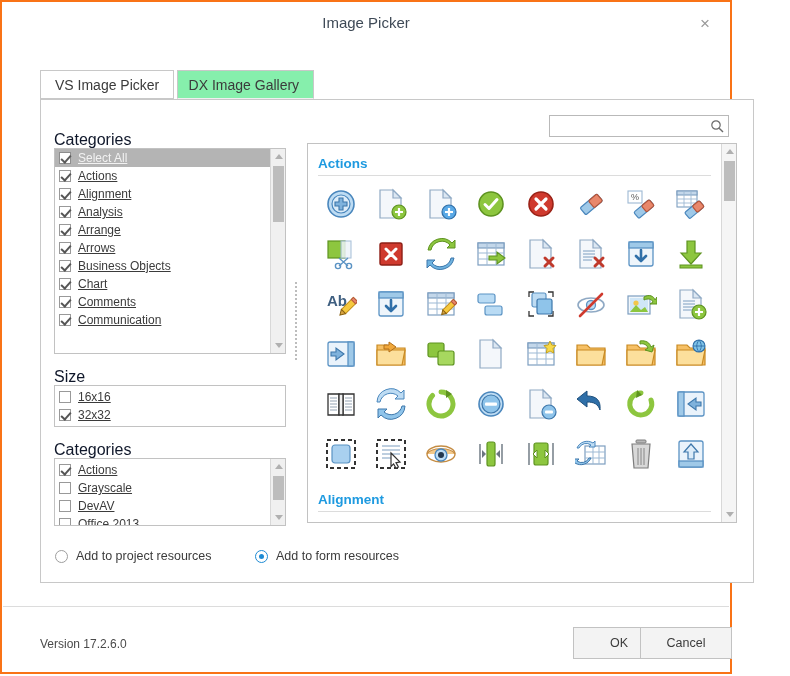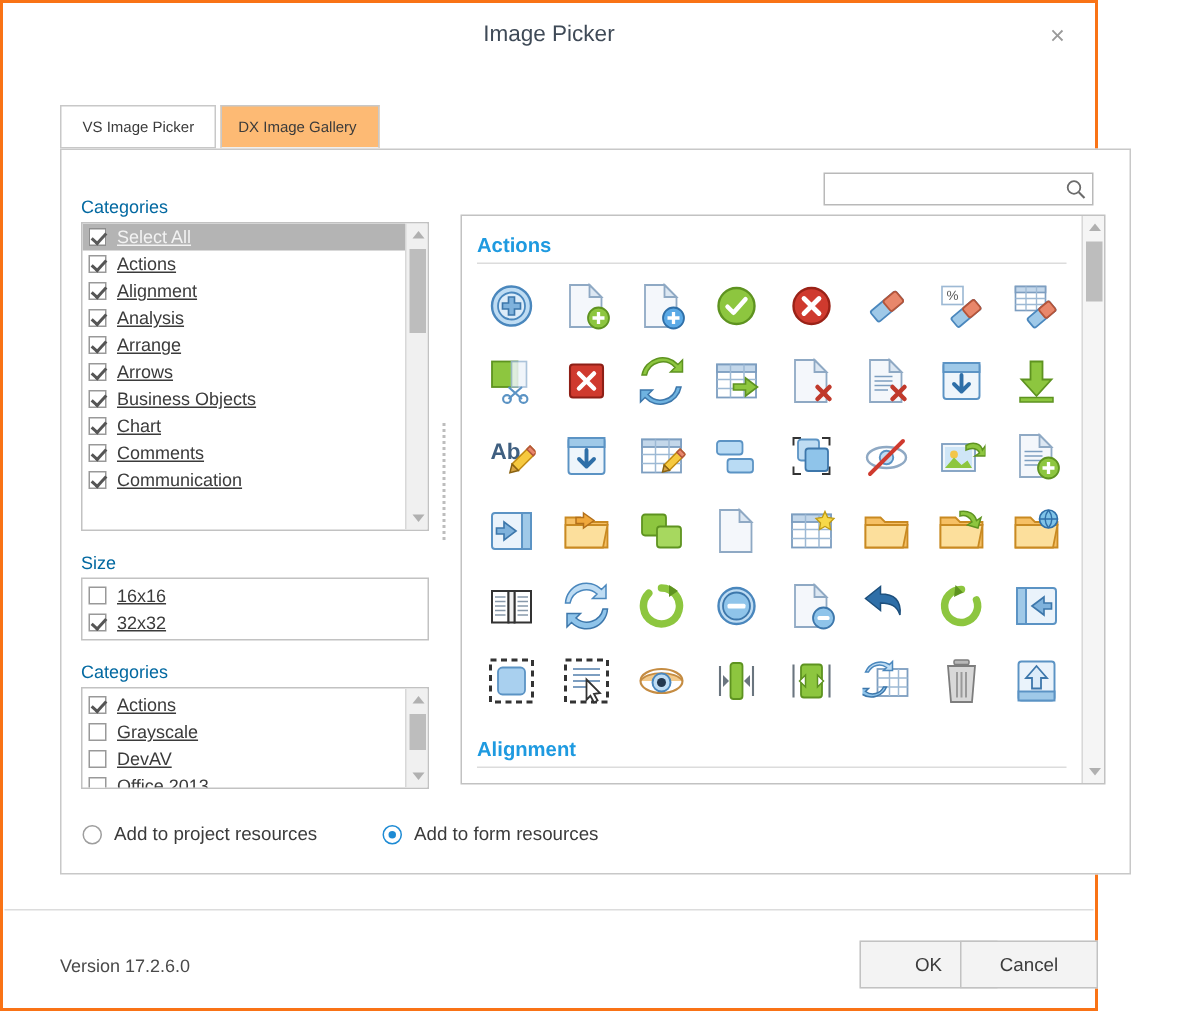--- a/index.html
+++ b/index.html
@@ -27,44 +27,44 @@
     line-height:26px;text-align:center;font-size:17px;color:#9a9a9a;
     cursor:pointer;
   }
   
   .tabstrip{
     position:absolute;left:38px;top:68px;height:30px;
   }
   .tab{
     display:inline-block;height:29px;line-height:29px;padding:0 14px;
     border:1px solid #c8c8c8;background:#ffffff;color:#3b3b3b;
-    font-size:10px;box-sizing:border-box;vertical-align:bottom;
+    font-size:14px;box-sizing:border-box;vertical-align:bottom;
     cursor:pointer;margin-right:-1px;position:relative;
   }
-  .tab.active{background:#fdba74;border-bottom-color:#efefef;padding-left:11px;}
+  .tab.active{background:#86efac;border-bottom-color:#efefef;padding-left:11px;}
   
   .panel{
     position:absolute;left:38px;top:97px;width:714px;height:484px;
     border:1px solid #c8c8c8;background:#ffffff;box-sizing:border-box;
   }
   
   .search-wrap{
     position:absolute;left:508px;top:15px;width:180px;height:22px;
     border:1px solid #b9b9b9;background:#fff;box-sizing:border-box;
   }
   .search-input{
     position:absolute;left:4px;top:0;width:150px;height:20px;
     border:0;outline:0;background:transparent;font-size:12px;
     font-family:"Liberation Sans",sans-serif;color:#333;
   }
   .search-icon{
     position:absolute;right:4px;top:3px;width:14px;height:14px;color:#6b6b6b;
   }
   
-  .sec-label{position:absolute;font-size:12px;color:#0369a1;}
+  .sec-label{position:absolute;font-size:16px;color:#0f172a;}
   
   .listbox{
     position:absolute;border:1px solid #c2c2c2;background:#fff;
     box-sizing:border-box;overflow:hidden;
   }
   .list-rows{position:absolute;left:0;top:0;right:15px;top:0;}
   .lrow{
     height:18px;line-height:18px;padding-left:4px;font-size:12px;
     color:#3b3b3b;white-space:nowrap;cursor:pointer;
     display:flex;align-items:center;text-decoration:underline;

